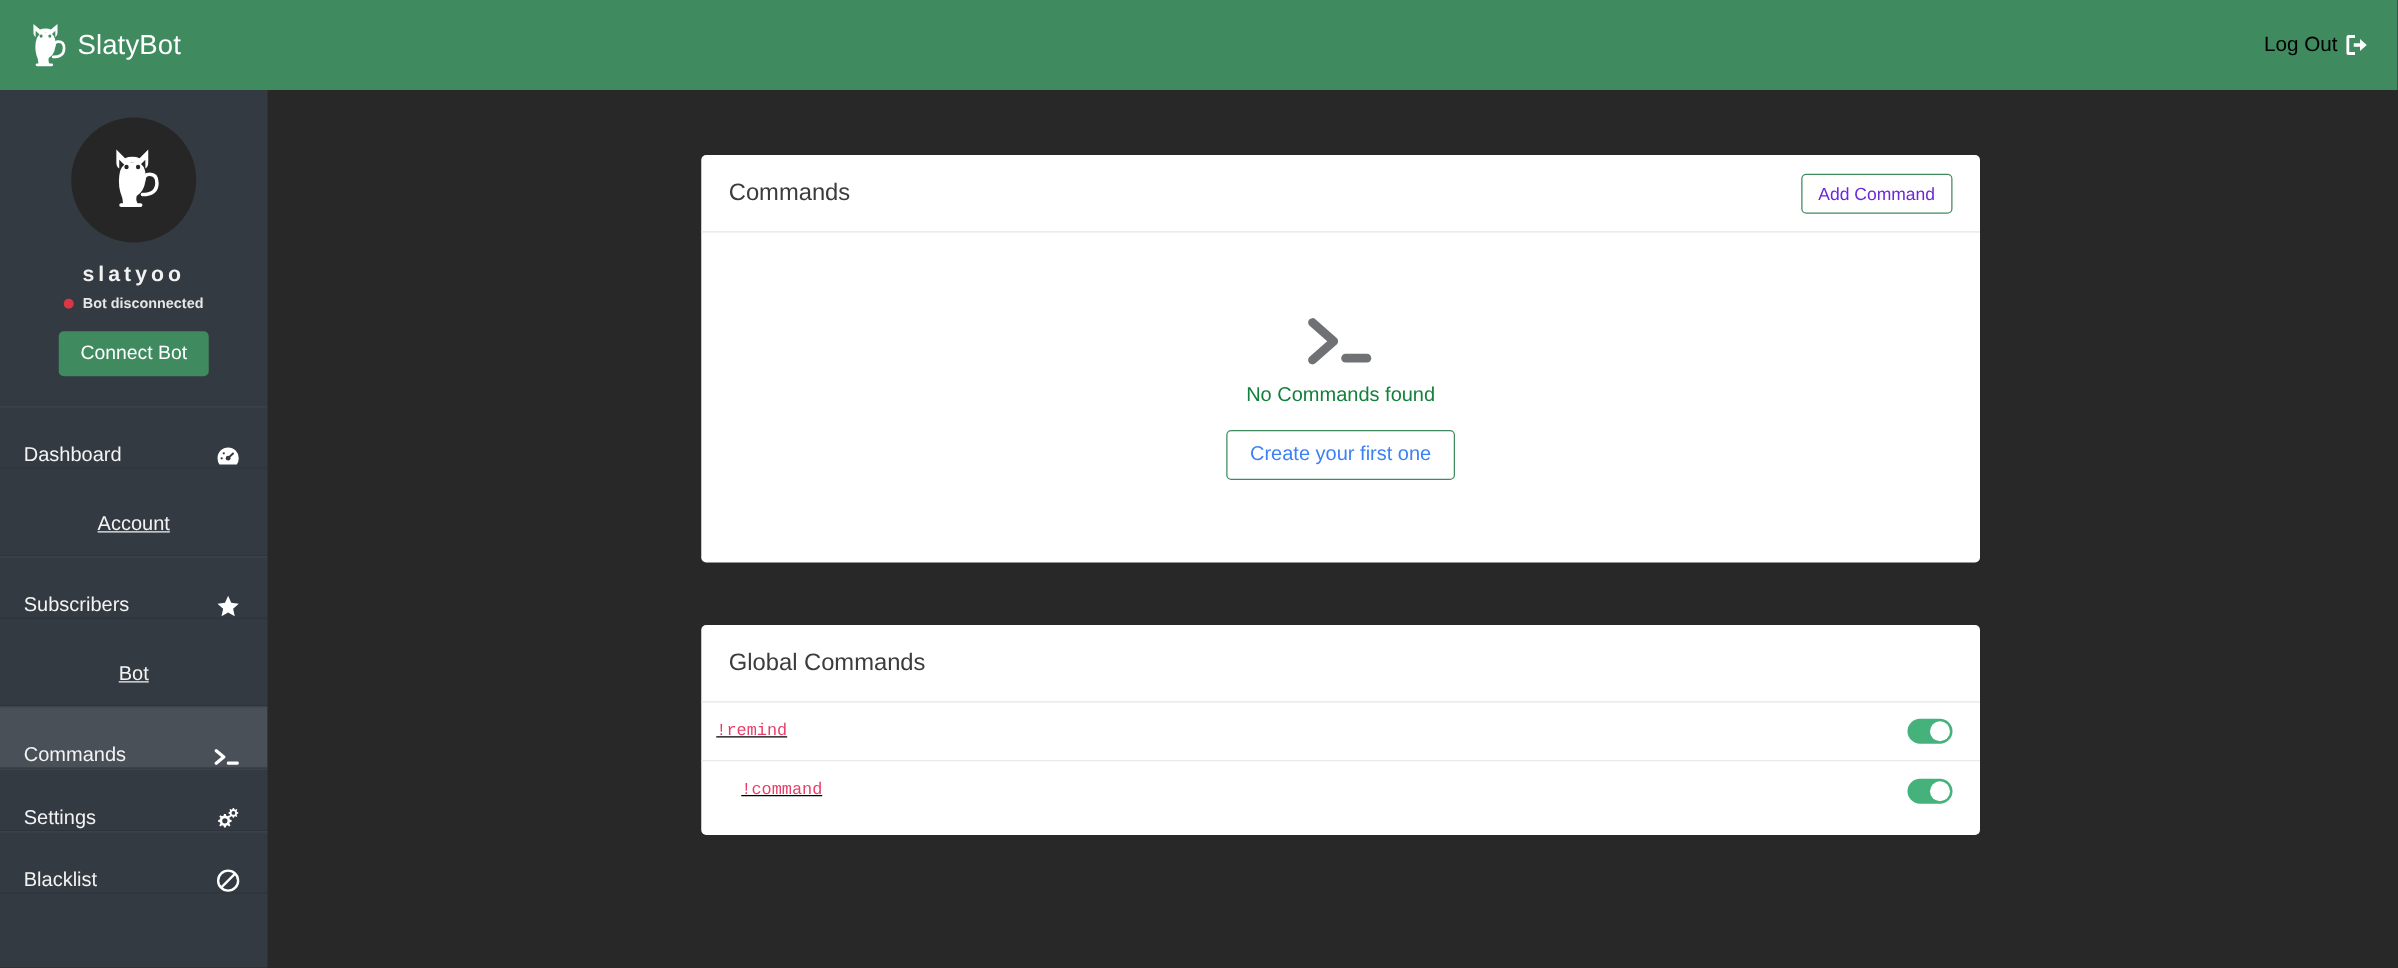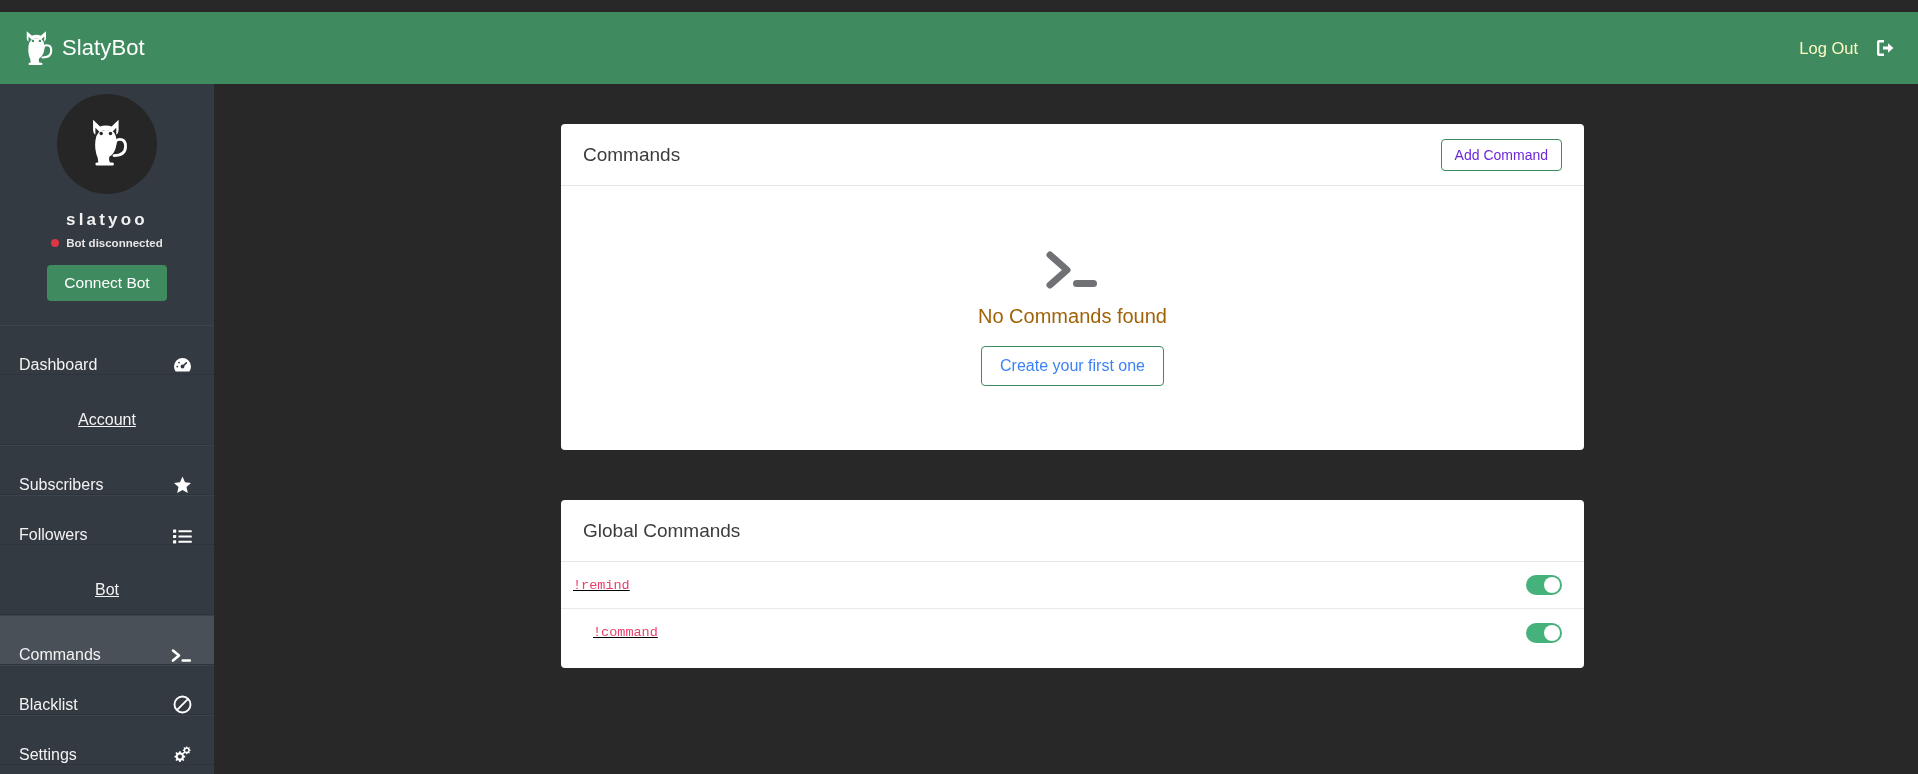--- a/index.html
+++ b/index.html
@@ -7,21 +7,21 @@
     width: 1918px;
     height: 774px;
     overflow: hidden;
     background: #282828;
     font-family: "Liberation Sans", sans-serif;
   }
 
   
   .navbar {
     position: absolute;
-    top: 12px; left: 0;
+    top: 0; left: 0;
     width: 1918px;
     height: 72px;
     background: #3f8b5f;
     display: flex;
     align-items: center;
     justify-content: space-between;
     padding: 0 24px 0 18px;
     z-index: 20;
     text-align: right;
   }
@@ -33,22 +33,22 @@
   }
   .brand-logo { width: 42px; height: 44px; display: block; }
   .brand-text {
     color: #ffffff;
     font-size: 22px;
     letter-spacing: 0.1px;
   }
   .logout {
     display: flex;
     align-items: center;
-    gap: 19px;
-    color: #fef9c3;
+    gap: 7px;
+    color: #000000;
     font-size: 16.5px;
     text-decoration: none;
     cursor: pointer;
     margin-left: 12px;
   }
   .logout svg { display: block; }
 
   
   .sidebar {
     position: absolute;
@@ -183,22 +183,22 @@
     height: 263px;
     display: flex;
     flex-direction: column;
     align-items: center;
     justify-content: center;
     gap: 0;
   }
   .empty-icon { margin-bottom: 12px; }
   .empty-icon svg { display: block; }
   .empty-text {
-    color: #a16207;
-    font-size: 20px;
+    color: #15803d;
+    font-size: 16px;
     margin-bottom: 18px;
   }
   .btn-outline-lg {
     background: transparent;
     border: 1px solid #3f8b5f;
     color: #3b82f6;
     border-radius: 4px;
     padding: 10px 18px;
     font-size: 16px;
     font-family: "Liberation Sans", sans-serif;
@@ -315,73 +315,58 @@
 
     <a class="nav-item" href="#">
       <span>Subscribers</span>
       <span class="nav-icon">
         <svg width="19" height="18" viewBox="0 0 19 18" xmlns="http://www.w3.org/2000/svg">
           <path fill="#ffffff" d="M9.5 0.6 L12 6.2 L18 6.9 L13.5 11 L14.8 17 L9.5 14 L4.2 17 L5.5 11 L1 6.9 L7 6.2 Z"></path>
         </svg>
       </span>
     </a>
 
-    <a class="nav-item" href="#">
-      <span>Followers</span>
-      <span class="nav-icon">
-        <svg width="19" height="15" viewBox="0 0 19 15" xmlns="http://www.w3.org/2000/svg">
-          <g fill="#ffffff">
-            <rect x="0" y="0.6" width="3.2" height="3.2" rx="0.6"></rect>
-            <rect x="5.4" y="1.2" width="13.4" height="2" rx="0.6"></rect>
-            <rect x="0" y="5.9" width="3.2" height="3.2" rx="0.6"></rect>
-            <rect x="5.4" y="6.5" width="13.4" height="2" rx="0.6"></rect>
-            <rect x="0" y="11.2" width="3.2" height="3.2" rx="0.6"></rect>
-            <rect x="5.4" y="11.8" width="13.4" height="2" rx="0.6"></rect>
-          </g>
-        </svg>
-      </span>
-    </a>
 
     <div class="nav-spacer"></div>
     <div class="nav-heading">Bot</div>
 
     <a class="nav-item active" href="#">
       <span>Commands</span>
       <span class="nav-icon">
         <svg width="21" height="16" viewBox="0 0 21 16" xmlns="http://www.w3.org/2000/svg">
           <path fill="none" stroke="#ffffff" stroke-width="2.6" stroke-linecap="round" stroke-linejoin="round" d="M2 2.6 L8 7.6 L2 12.6"></path>
           <rect x="10.5" y="11.2" width="9.5" height="2.6" rx="1" fill="#ffffff"></rect>
-        </svg>
-      </span>
-    </a>
-
-    <a class="nav-item" href="#">
-      <span>Blacklist</span>
-      <span class="nav-icon">
-        <svg width="19" height="19" viewBox="0 0 19 19" xmlns="http://www.w3.org/2000/svg">
-          <circle cx="9.5" cy="9.5" r="8" fill="none" stroke="#ffffff" stroke-width="1.9"></circle>
-          <line x1="3.9" y1="15.1" x2="15.1" y2="3.9" stroke="#ffffff" stroke-width="1.9"></line>
         </svg>
       </span>
     </a>
 
     <a class="nav-item" href="#">
       <span>Settings</span>
       <span class="nav-icon">
         <svg width="21" height="18" viewBox="0 0 21 18" xmlns="http://www.w3.org/2000/svg">
           <g fill="#ffffff">
             <path d="M8.2 5.2 L9.6 5.2 L10 6.6 L11.3 7 L12.4 6.1 L13.4 7.1 L12.5 8.2 L12.9 9.5 L14.3 9.9 L14.3 11.3 L12.9 11.7 L12.5 13 L13.4 14.1 L12.4 15.1 L11.3 14.2 L10 14.6 L9.6 16 L8.2 16 L7.8 14.6 L6.5 14.2 L5.4 15.1 L4.4 14.1 L5.3 13 L4.9 11.7 L3.5 11.3 L3.5 9.9 L4.9 9.5 L5.3 8.2 L4.4 7.1 L5.4 6.1 L6.5 7 L7.8 6.6 Z"></path>
             <circle cx="8.9" cy="10.6" r="2.1" fill="#343a42"></circle>
             <path d="M15.2 0.4 L16.2 0.4 L16.5 1.4 L17.4 1.7 L18.2 1.1 L18.9 1.8 L18.3 2.6 L18.6 3.5 L19.6 3.8 L19.6 4.8 L18.6 5.1 L18.3 6 L18.9 6.8 L18.2 7.5 L17.4 6.9 L16.5 7.2 L16.2 8.2 L15.2 8.2 L14.9 7.2 L14 6.9 L13.2 7.5 L12.5 6.8 L13.1 6 L12.8 5.1 L11.8 4.8 L11.8 3.8 L12.8 3.5 L13.1 2.6 L12.5 1.8 L13.2 1.1 L14 1.7 L14.9 1.4 Z"></path>
             <circle cx="15.7" cy="4.3" r="1.5" fill="#343a42"></circle>
           </g>
         </svg>
       </span>
     </a>
 
+    <a class="nav-item" href="#">
+      <span>Blacklist</span>
+      <span class="nav-icon">
+        <svg width="19" height="19" viewBox="0 0 19 19" xmlns="http://www.w3.org/2000/svg">
+          <circle cx="9.5" cy="9.5" r="8" fill="none" stroke="#ffffff" stroke-width="1.9"></circle>
+          <line x1="3.9" y1="15.1" x2="15.1" y2="3.9" stroke="#ffffff" stroke-width="1.9"></line>
+        </svg>
+      </span>
+    </a>
+
   </div>
 </div>
 
 <div class="main">
 
   <div class="card" id="commands-card">
     <div class="card-header">
       <div class="card-title">Commands</div>
       <button class="btn-outline">Add Command</button>
     </div>

